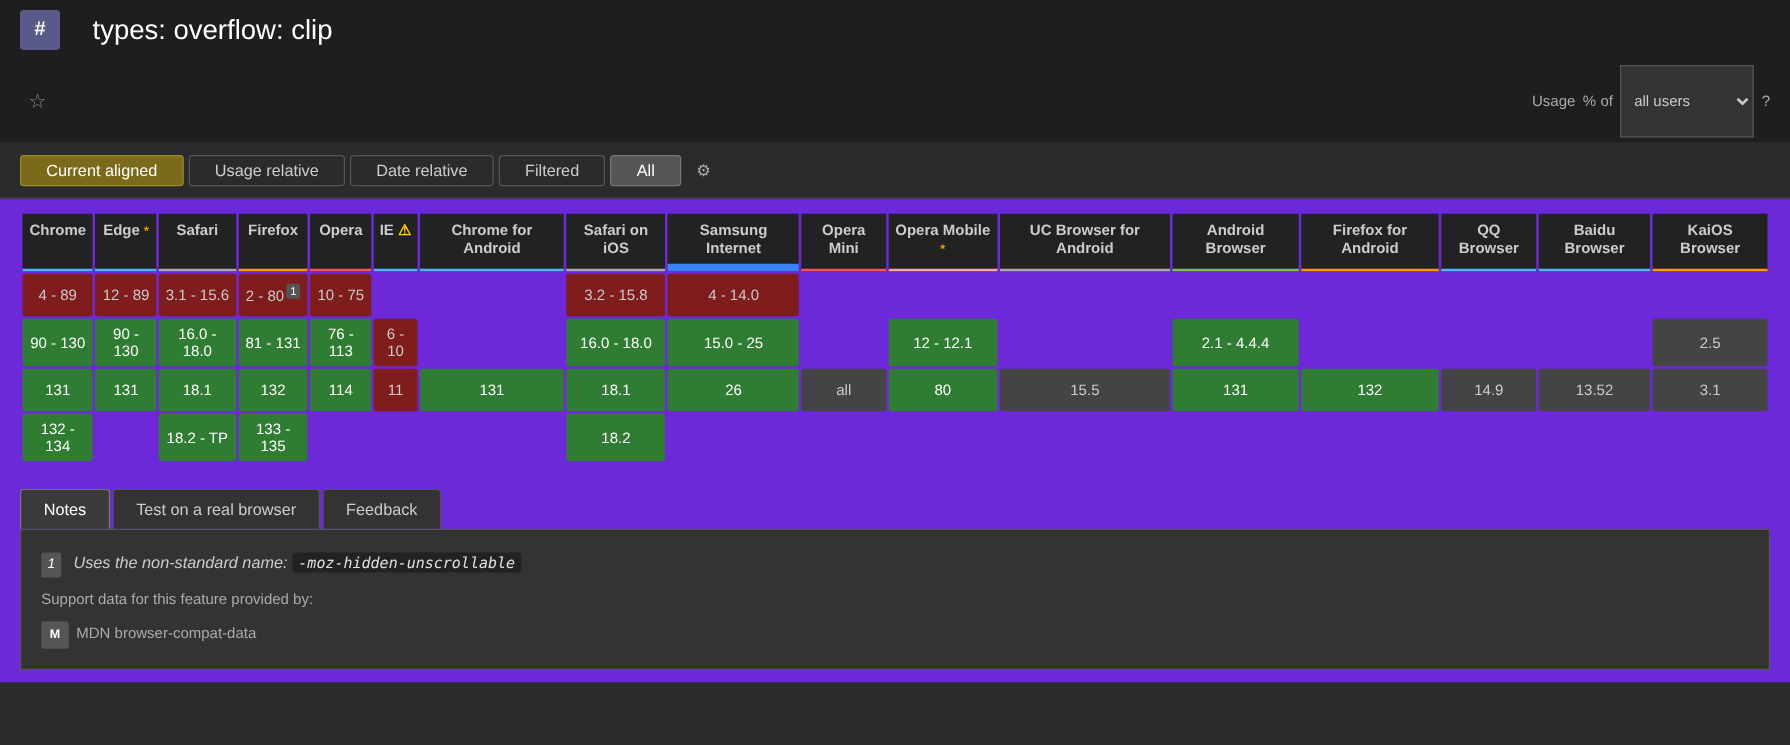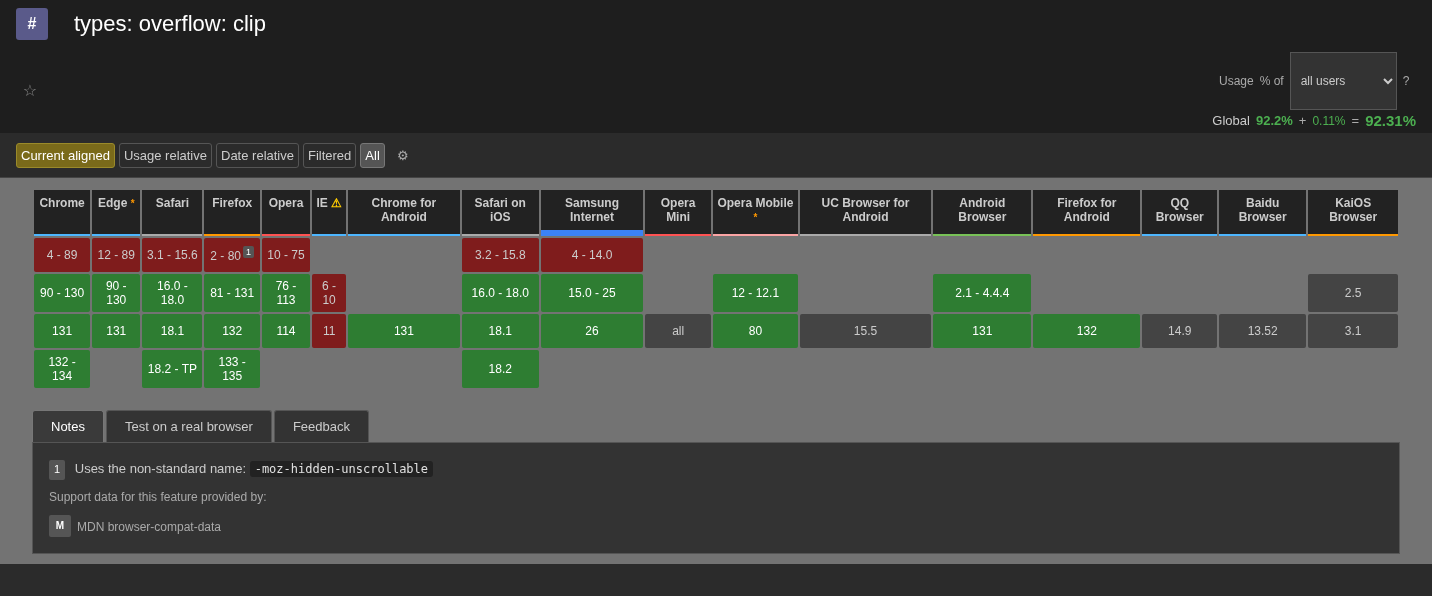--- a/index.html
+++ b/index.html
@@ -64,21 +64,21 @@
     
     .filter-bar {
       display: flex;
       align-items: center;
       padding: 8px 16px;
       background: #2b2b2b;
       gap: 4px;
       border-bottom: 1px solid #444;
     }
     .filter-tab {
-      padding: 4px 4px;
+      padding: 4px 20px;
       border: 1px solid #555;
       background: transparent;
       color: #ccc;
       cursor: pointer;
       border-radius: 3px;
       font-size: 13px;
     }
     .filter-tab.active {
       background: #7a6a1a;
       color: #fff;
@@ -99,22 +99,22 @@
     }
     .gear-icon {
       width: 28px; height: 28px;
       display: flex; align-items: center; justify-content: center;
       color: #aaa;
       cursor: pointer;
     }
 
     
     .main-content {
-      padding: 10px 32px;
-      background: #737373;
+      padding: 10px 16px;
+      background: #6d28d9;
     }
 
     
     .compat-table {
       width: 100%;
       border-collapse: separate;
       border-spacing: 2px;
     }
     .compat-table th {
       background: #222;
@@ -206,41 +206,42 @@
       background: #333;
       border: 1px solid #555;
       border-top: none;
       padding: 16px;
       color: #ccc;
       font-size: 13px;
       line-height: 1.6;
     }
     .note-item {
       margin-bottom: 0;
+      font-style: italic;
     }
     .note-badge {
       display: inline-block;
       background: #555;
       color: #fff;
       padding: 1px 5px;
       border-radius: 2px;
       font-size: 11px;
       margin-right: 6px;
     }
     code {
       background: #222;
       color: #e0e0e0;
       padding: 1px 5px;
       border-radius: 3px;
       font-family: monospace;
       font-size: 12px;
     }
     .mdn-source {
       display: flex;
-      align-items: flex-end;
+      align-items: flex-start;
       gap: 6px;
       margin-top: 8px;
       color: #aaa;
       font-size: 12px;
     }
     .mdn-logo {
       width: 22px; height: 22px;
       background: #555;
       display: flex; align-items: center; justify-content: center;
       color: #fff; font-size: 10px; font-weight: bold;
@@ -271,28 +272,20 @@
   </div>
   <div class="usage-right">
     <div class="usage-top-row">
       <span class="usage-label">Usage</span>
       <span class="percent-of">% of</span>
       <select class="usage-select">
         <option>all users</option>
         <option>tracked users</option>
       </select>
       <span class="question-mark">?</span>
-    </div>
-    <div class="usage-bottom-row">
-      <span class="global-label">Global</span>
-      <span class="usage-percent-green">92.2%</span>
-      <span class="usage-plus">+</span>
-      <span class="usage-percent-small">0.11%</span>
-      <span class="usage-equals">=</span>
-      <span class="usage-total">92.31%</span>
     </div>
   </div>
 </div>
 
 <div class="filter-bar">
   <button class="filter-tab active">Current aligned</button>
   <button class="filter-tab">Usage relative</button>
   <button class="filter-tab">Date relative</button>
   <button class="filter-tab">Filtered</button>
   <button class="filter-tab all-tab">All</button>

